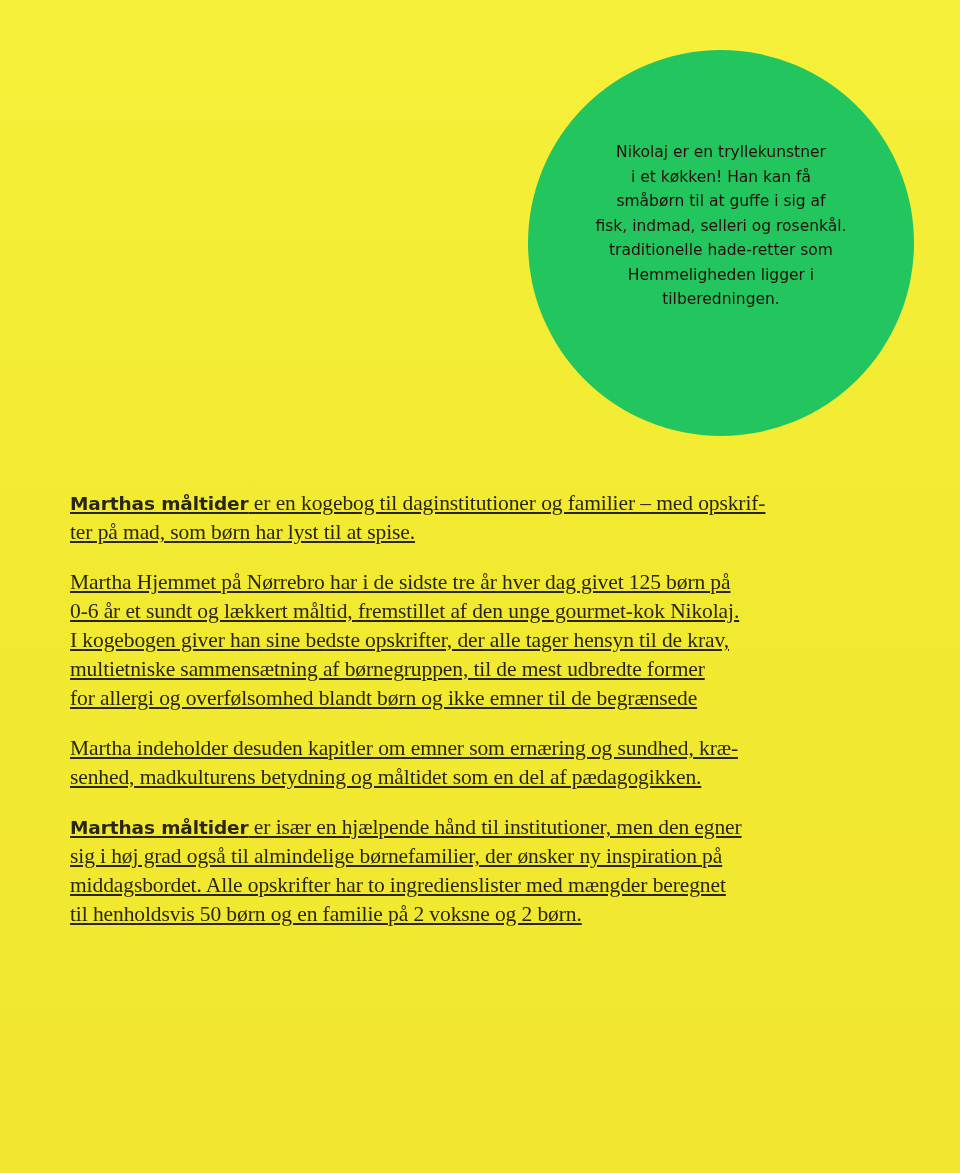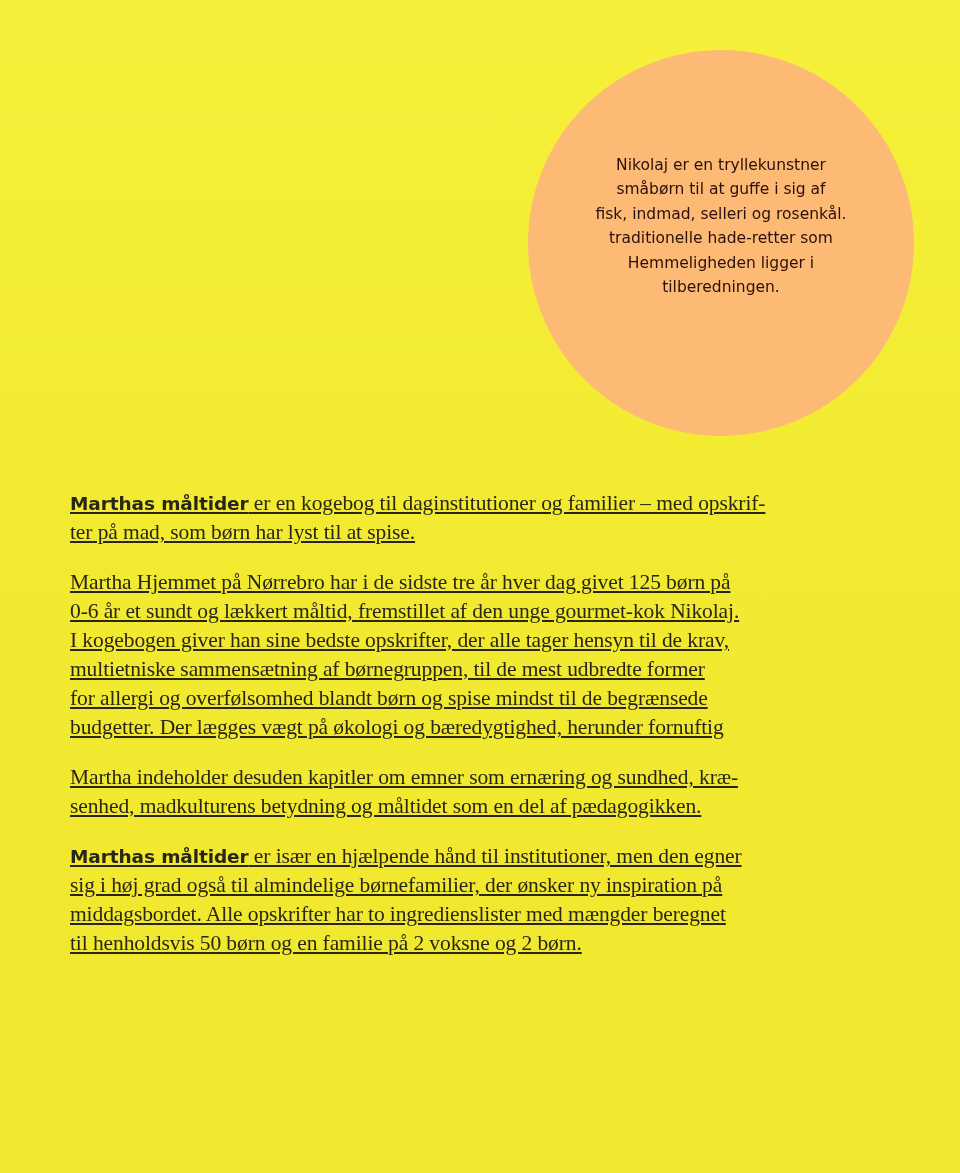--- a/index.html
+++ b/index.html
@@ -6,21 +6,21 @@
   body {
     width:960px; height:1173px; overflow:hidden;
     background: linear-gradient(180deg, #f6f03a 0%, #f2ea30 50%, #f0e72e 100%);
     position:relative;
     font-family: "DejaVu Serif", serif;
     color:#2a2616;
   }
   .sticker {
     position:absolute; left:528px; top:50px;
     width:386px; height:386px; border-radius:50%;
-    background:#fdba74;
+    background:#22c55e;
     display:flex; align-items:center; justify-content:center;
   }
   .sticker-text {
     font-family: "DejaVu Sans", sans-serif;
     font-size:15.5px; line-height:24.5px;
     color:#2b0f0c; text-align:center;
     margin-top:-34px;
   }
   .sticker-text div { white-space:nowrap; }
   .body-copy {
@@ -35,42 +35,42 @@
     text-decoration:underline;
   }
   .bold { font-family:"DejaVu Sans", sans-serif; font-weight:bold; font-size:18.5px; }
 </style>
 </head>
 <body>
 
 <div class="sticker">
   <div class="sticker-text">
     <div>Nikolaj er en tryllekunstner</div>
+    <div>i et køkken! Han kan få</div>
     <div>småbørn til at guffe i sig af</div>
     <div>fisk, indmad, selleri og rosenkål.</div>
     <div>traditionelle hade-retter som</div>
     <div>Hemmeligheden ligger i</div>
     <div>tilberedningen.</div>
   </div>
 </div>
 
 <div class="body-copy">
 
   <div class="para">
     <div class="line"><span class="bold">Marthas måltider</span><span> er en kogebog til daginstitutioner og familier – med opskrif-</span></div>
     <div class="line">ter på mad, som børn har lyst til at spise.</div>
   </div>
 
   <div class="para">
     <div class="line">Martha Hjemmet på Nørrebro har i de sidste tre år hver dag givet 125 børn på</div>
     <div class="line">0-6 år et sundt og lækkert måltid, fremstillet af den unge gourmet-kok Nikolaj.</div>
     <div class="line">I kogebogen giver han sine bedste opskrifter, der alle tager hensyn til de krav,</div>
     <div class="line">multietniske sammensætning af børnegruppen, til de mest udbredte former</div>
-    <div class="line">for allergi og overfølsomhed blandt børn og spise mindst til de begrænsede</div>
-    <div class="line">budgetter. Der lægges vægt på økologi og bæredygtighed, herunder fornuftig</div>
+    <div class="line">for allergi og overfølsomhed blandt børn og ikke emner til de begrænsede</div>
   </div>
 
   <div class="para">
     <div class="line">Martha indeholder desuden kapitler om emner som ernæring og sundhed, kræ-</div>
     <div class="line">senhed, madkulturens betydning og måltidet som en del af pædagogikken.</div>
   </div>
 
   <div class="para">
     <div class="line"><span class="bold">Marthas måltider</span><span> er især en hjælpende hånd til institutioner, men den egner</span></div>
     <div class="line">sig i høj grad også til almindelige børnefamilier, der ønsker ny inspiration på</div>

